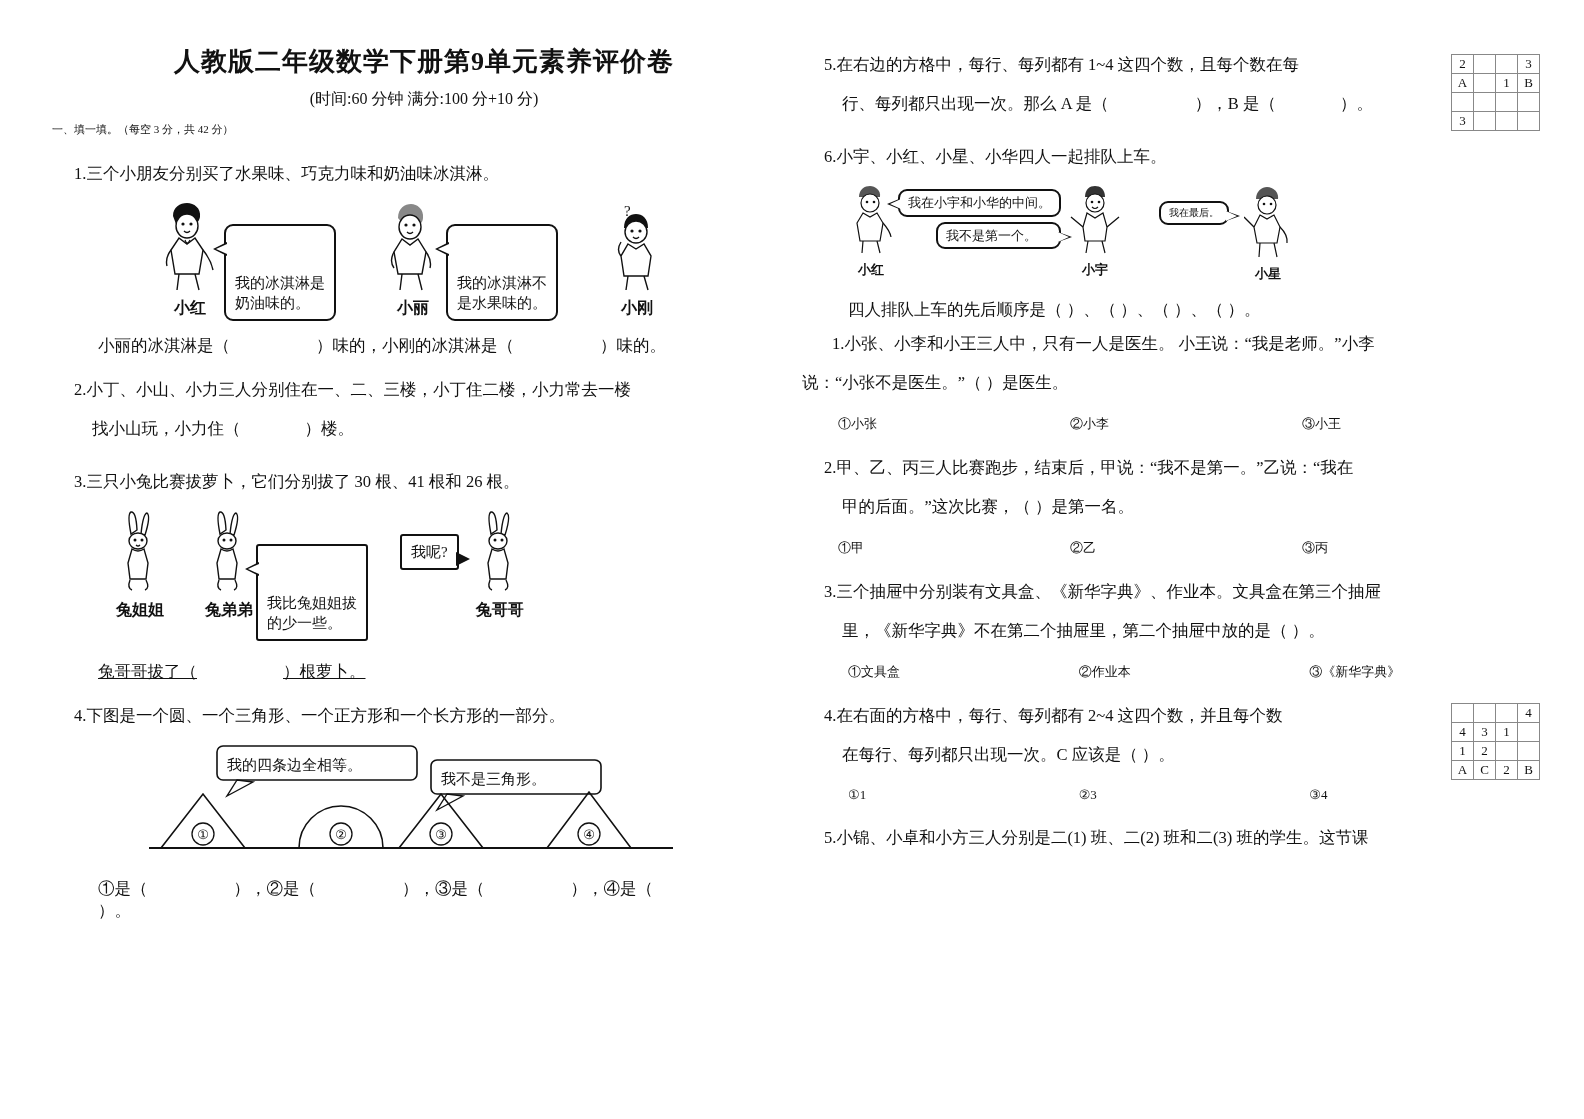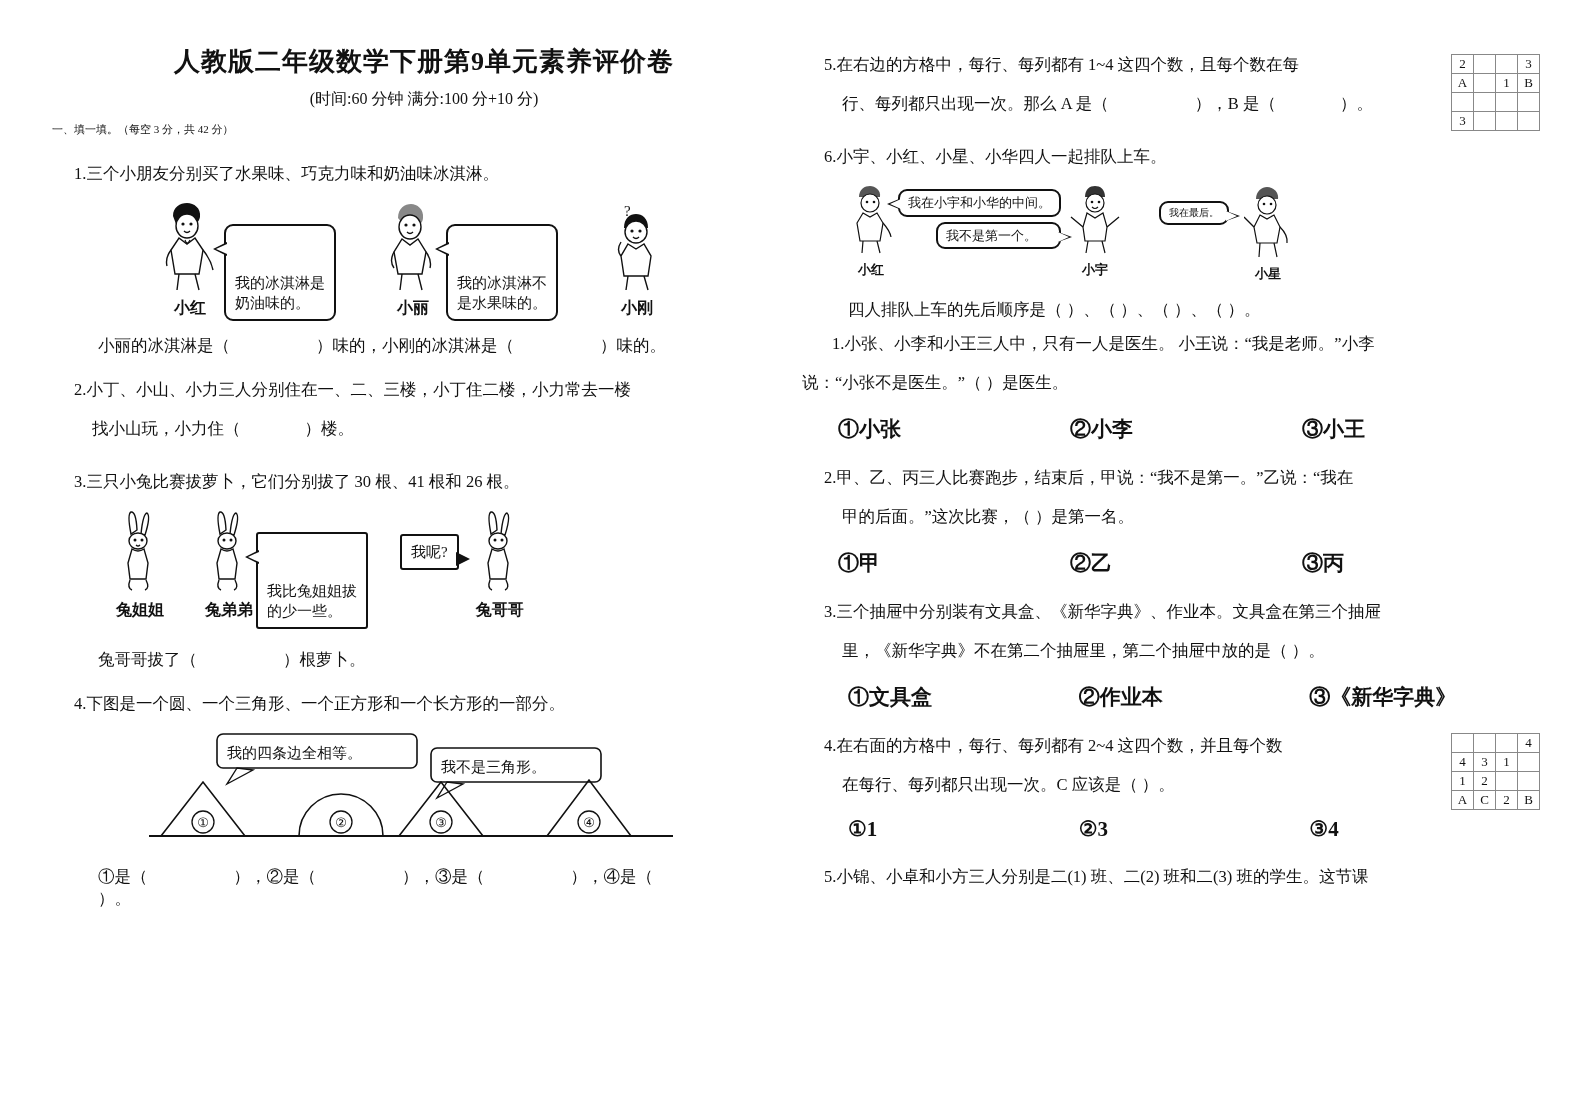--- a/index.html
+++ b/index.html
@@ -43,21 +43,21 @@
     line-height: 2.0;
     margin: 0 0 6px 0;
   }
   .q-indent { padding-left: 22px; text-indent: 0; }
   .q-indent2 { padding-left: 40px; }
   .blank-m { display:inline-block; width: 64px; }
   .blank-l { display:inline-block; width: 86px; }
 
   .answer-line { font-size: 16.5px; margin: 14px 0 6px 0; padding-left: 46px; }
   .options {
-    display: flex; font-size: 21px; margin: 16px 0 18px 0; padding-left: 36px; font-weight: bold;
+    display: flex; font-size: 13px; margin: 16px 0 18px 0; padding-left: 36px;
   }
   .options > span { width: 232px; display:inline-block; }
 
   
   .fig { position: relative; margin: 10px 0 6px 0; }
   .fig-row { display: flex; align-items: flex-end; }
   .char-wrap { position: relative; text-align: center; }
   .char-name {
     font-size: 16px; font-weight: 600; margin-top: 2px;
     font-family: "Liberation Serif", serif;
@@ -224,21 +224,21 @@
             <path d="M16 26 q-4 -20 0 -22 q5 -1 6 18z" fill="#fff" stroke="#111" stroke-width="1.4"></path>
             <path d="M26 26 q2 -20 6 -21 q4 3 -2 22z" fill="#fff" stroke="#111" stroke-width="1.4"></path>
             <ellipse cx="23" cy="33" rx="9" ry="8" fill="#fff" stroke="#111" stroke-width="1.4"></ellipse>
             <circle cx="20" cy="32" r="1.5" fill="#111"></circle>
               <circle cx="27" cy="32" r="1.5" fill="#111"></circle>
             <path d="M17 41 q6 4 12 0 l4 14 -2 16 -16 0 -2 -16z" fill="#fff" stroke="#111" stroke-width="1.4"></path>
             <path d="M15 72 q-3 8 2 10 M31 72 q4 8 -1 10" stroke="#111" fill="none" stroke-width="1.4"></path>
           </svg>
           <div class="char-name">兔弟弟</div>
         </div>
-        <div class="bubble" style="margin-top:24px; white-space:pre-line;">
+        <div class="bubble" style="margin-top:36px; white-space:pre-line;">
           <span class="tail"></span>
           <span>我比兔姐姐拔
 的少一些。</span>
         </div>
 
         <div class="bubble" style="margin-top:26px; margin-left:32px;">
           <span>我呢?</span>
           <span class="tail" style="left:auto;right:-13px;border-right:none;border-left:14px solid #111;"></span>
         </div>
         <div class="char-wrap" style="width:54px; margin-left:14px;">
@@ -249,21 +249,21 @@
             <circle cx="20" cy="32" r="1.5" fill="#111"></circle>
               <circle cx="27" cy="32" r="1.5" fill="#111"></circle>
             <path d="M17 41 q6 4 12 0 l4 14 -2 16 -16 0 -2 -16z" fill="#fff" stroke="#111" stroke-width="1.4"></path>
             <path d="M15 72 q-3 8 2 10 M31 72 q4 8 -1 10" stroke="#111" fill="none" stroke-width="1.4"></path>
           </svg>
           <div class="char-name">兔哥哥</div>
         </div>
       </div>
     </div>
 
-    <div class="answer-line" style="margin-top:20px;">
+    <div class="answer-line" style="margin-top:20px;text-decoration:underline;">
       <span>兔哥哥拔了（</span><span class="blank-l"></span><span>）根萝卜。</span>
     </div>
 
     <div class="qtext q-indent" style="margin-top:16px;">
       <span>4.</span><span>下图是一个圆、一个三角形、一个正方形和一个长方形的一部分。</span>
     </div>
 
     <div class="fig" style="height:120px;">
       <svg class="shapes-svg" width="540" height="118" viewBox="0 0 540 118">
 

